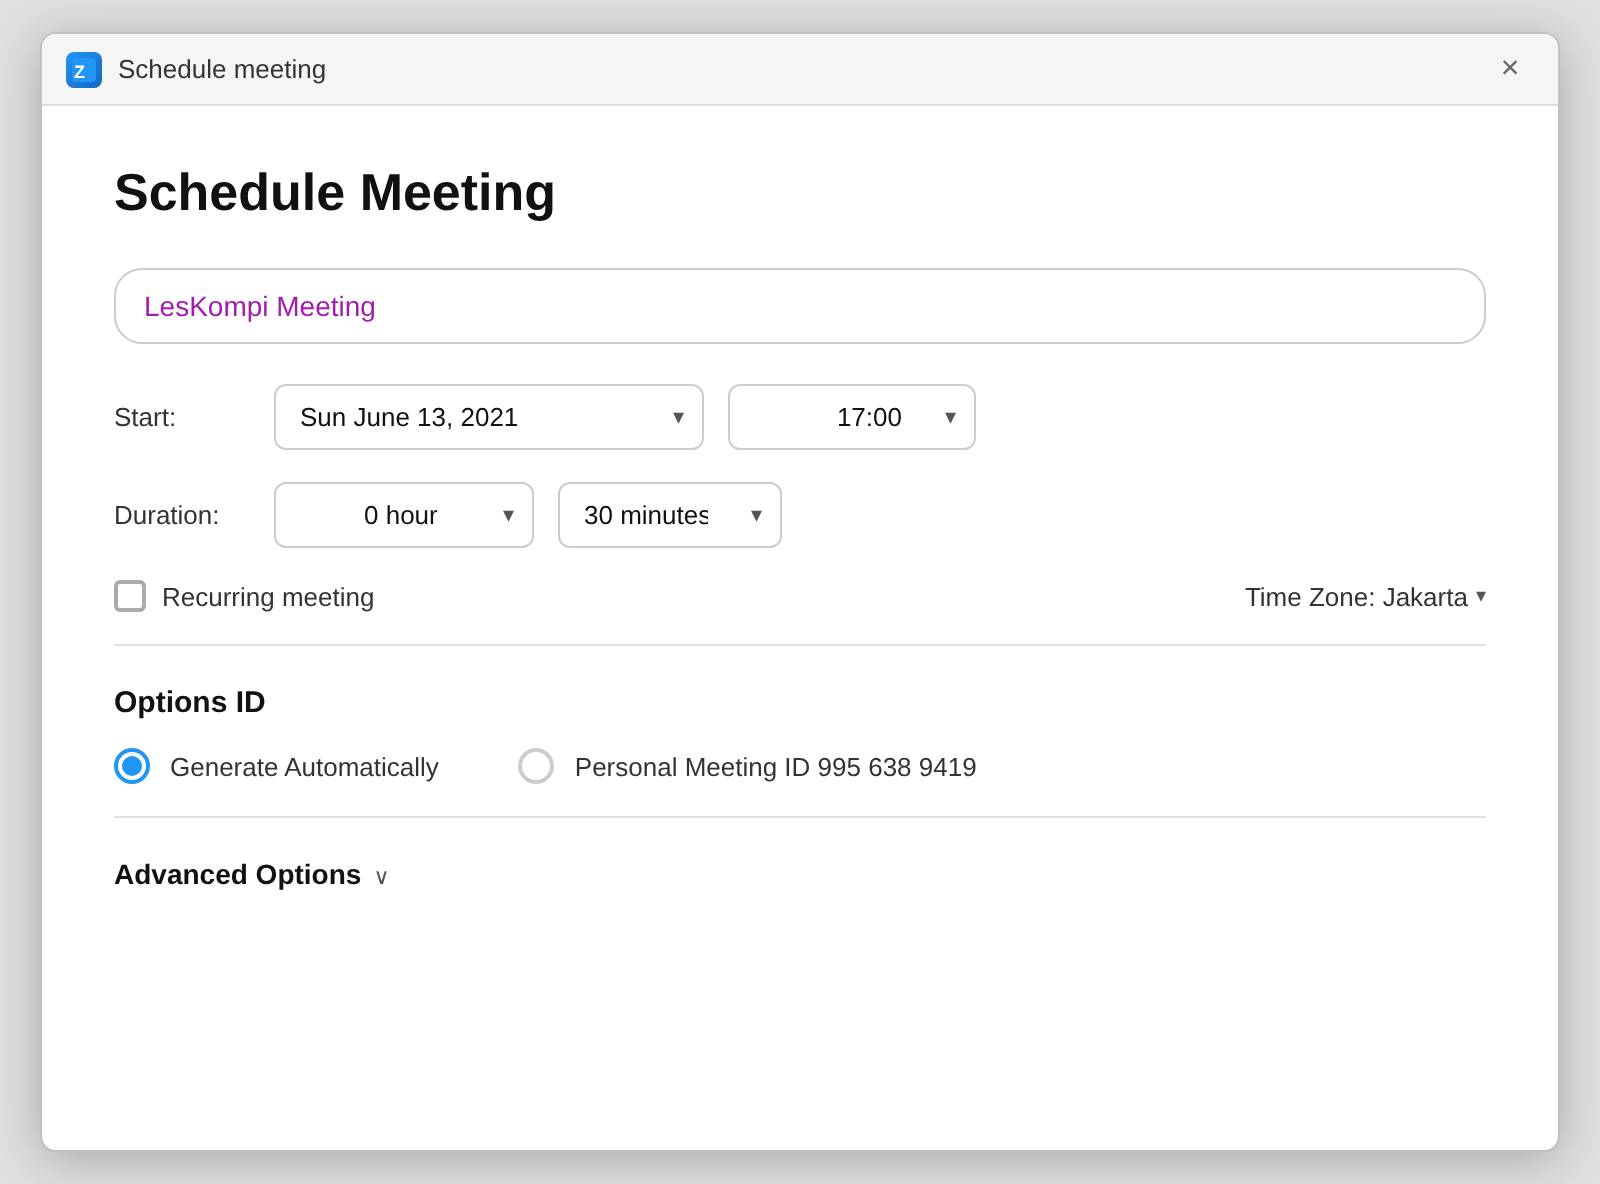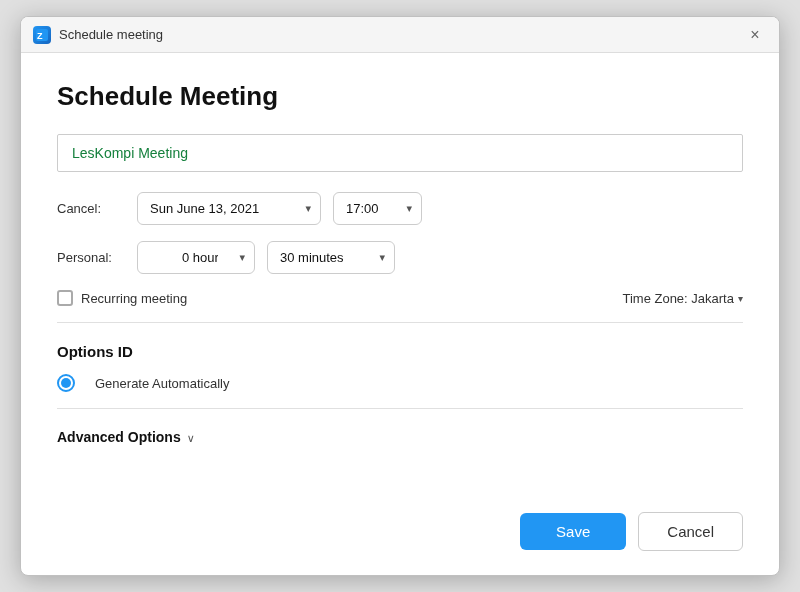--- a/index.html
+++ b/index.html
@@ -96,24 +96,24 @@
     .section-label {
       font-size: 14px;
       font-weight: 600;
       color: #111;
       margin-bottom: 8px;
     }
 
     .topic-input {
       width: 100%;
       border: 1.5px solid #ccc;
-      border-radius: 2px;
+      border-radius: 14px;
       padding: 10px 14px;
       font-size: 14px;
-      color: #15803d;
+      color: #a21caf;
       outline: none;
       margin-bottom: 20px;
     }
 
     .form-row {
       display: flex;
       align-items: center;
       margin-bottom: 16px;
       gap: 12px;
     }
@@ -146,34 +146,35 @@
 
     .select-arrow {
       position: absolute;
       right: 10px;
       pointer-events: none;
       color: #555;
       font-size: 11px;
     }
 
     .start-date-select {
-      width: 184px;
+      width: 215px;
     }
 
     .start-time-select {
-      width: 89px;
+      width: 124px;
+      text-align: right;
     }
 
     .duration-hour-select {
-      width: 118px;
+      width: 130px;
       padding-left: 44px;
     }
 
     .duration-min-select {
-      width: 128px;
+      width: 112px;
     }
 
     .divider {
       border: none;
       border-top: 1px solid #e0e0e0;
       margin: 12px 0;
     }
 
     .recurring-row {
       display: flex;
@@ -230,21 +231,21 @@
     .radio-row {
       display: flex;
       align-items: center;
       gap: 40px;
       margin-bottom: 4px;
     }
 
     .radio-option {
       display: flex;
       align-items: center;
-      gap: 20px;
+      gap: 10px;
       cursor: pointer;
     }
 
     .radio-outer {
       width: 18px;
       height: 18px;
       border-radius: 50%;
       border: 2px solid #ccc;
       display: flex;
       align-items: center;
@@ -335,37 +336,37 @@
     </div>
     <button class="close-btn">×</button>
   </div>
 
   <div class="content">
     <div class="page-title">Schedule Meeting</div>
 
     <input class="topic-input" type="text" value="LesKompi Meeting" placeholder="LesKompi Meeting" style="">
 
     <div class="form-row">
-      <span class="row-label">Cancel:</span>
+      <span class="row-label">Start:</span>
       <div class="select-wrapper">
         <select class="select-field start-date-select">
           <option>Sun  June  13, 2021</option>
         </select>
         <span class="select-arrow">▾</span>
       </div>
       <div class="select-wrapper">
         <select class="select-field start-time-select">
           <option>17:00</option>
         </select>
         <span class="select-arrow">▾</span>
       </div>
     </div>
 
     <div class="form-row">
-      <span class="row-label">Personal:</span>
+      <span class="row-label">Duration:</span>
       <div class="select-wrapper">
         <select class="select-field duration-hour-select">
           <option>0 hour</option>
           <option>1 hour</option>
           <option>2 hours</option>
         </select>
         <span class="select-arrow">▾</span>
       </div>
       <div class="select-wrapper">
         <select class="select-field duration-min-select">
@@ -392,27 +393,27 @@
     <hr class="divider">
 
     <div class="section-title">Options ID</div>
     <div class="radio-row">
       <div class="radio-option">
         <div class="radio-outer selected">
           <div class="radio-inner"></div>
         </div>
         <span class="radio-label">Generate Automatically</span>
       </div>
+      <div class="radio-option">
+        <div class="radio-outer"></div>
+        <span class="radio-label">Personal Meeting ID 995 638 9419</span>
+      </div>
     </div>
 
     <hr class="divider">
 
     <div class="advanced-row">
       <span class="advanced-label">Advanced Options</span>
       <span class="advanced-arrow">∨</span>
     </div>
   </div>
 
-  <div class="footer">
-    <button class="btn-save">Save</button>
-    <button class="btn-cancel">Cancel</button>
-  </div>
 </div>
 
 </body></html>

